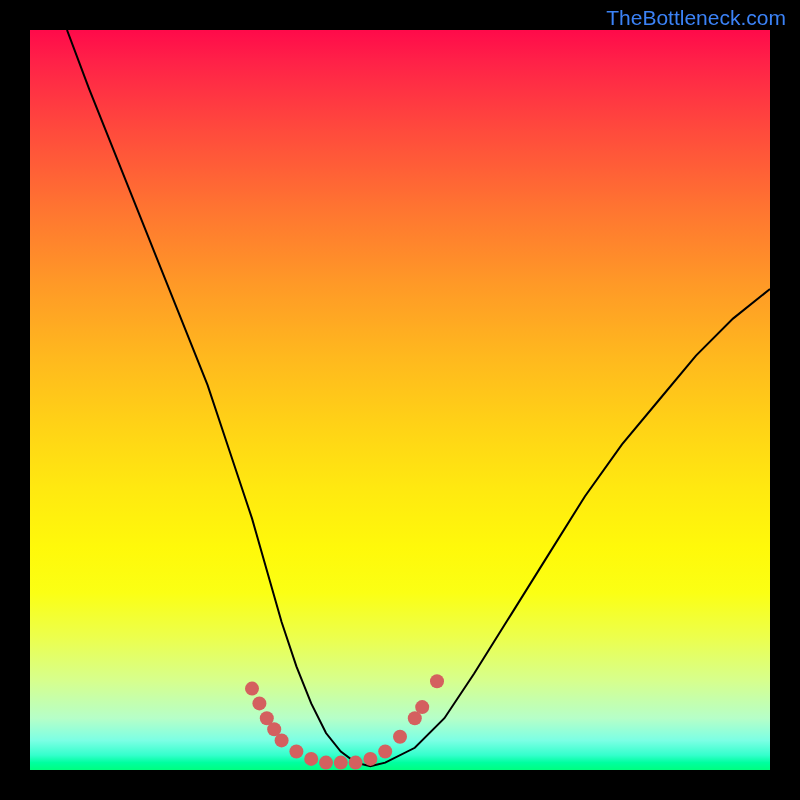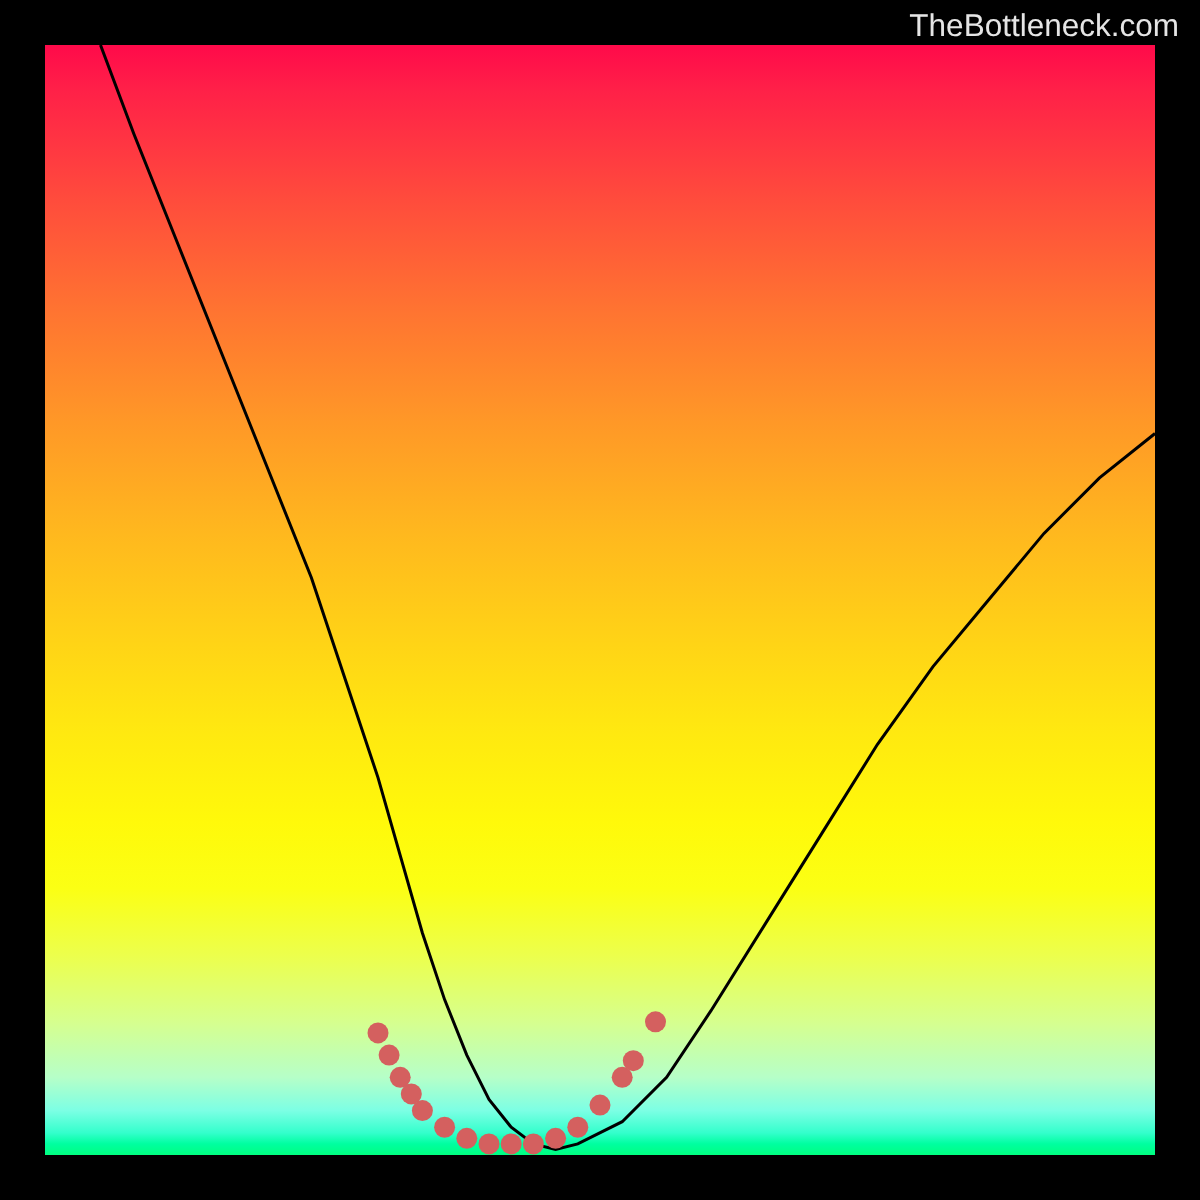--- a/index.html
+++ b/index.html
@@ -8,21 +8,21 @@
     height: 800px;
     background: #000;
     position: relative;
     font-family: Arial, sans-serif;
     overflow: hidden;
   }
   .watermark {
     position: absolute;
     top: 6px;
     right: 14px;
-    color: #e5e5e5;
+    color: #3b82f6;
     font-size: 21px;
     font-weight: 500;
     z-index: 10;
   }
   .plot-area {
     position: absolute;
     left: 30px;
     top: 30px;
     width: 740px;
     height: 740px;

